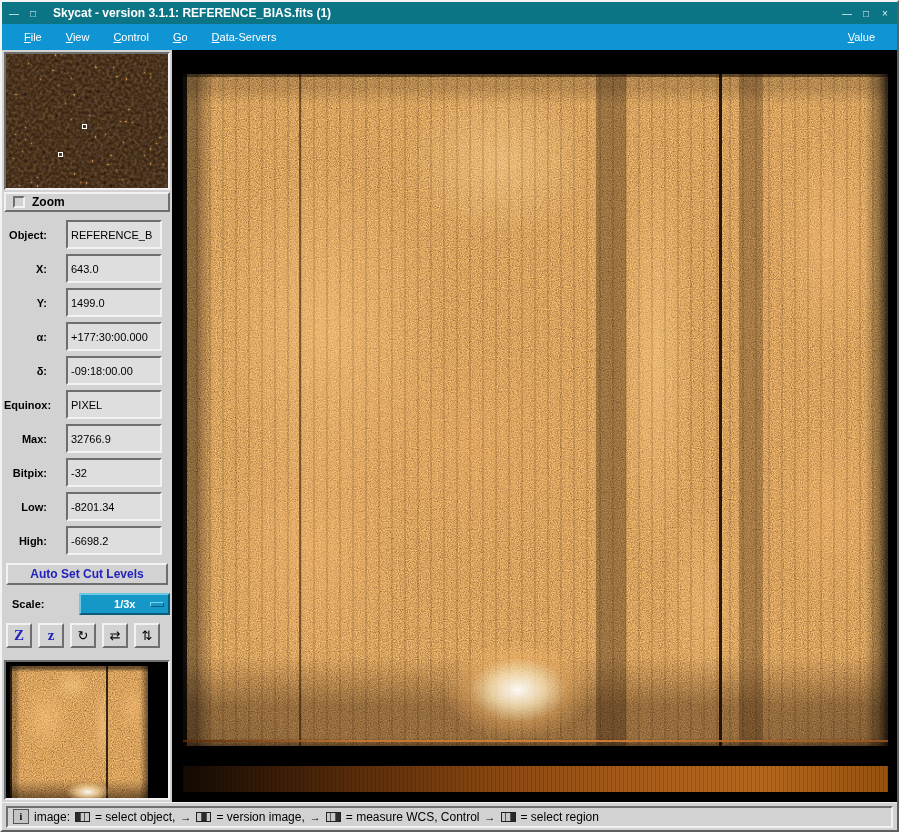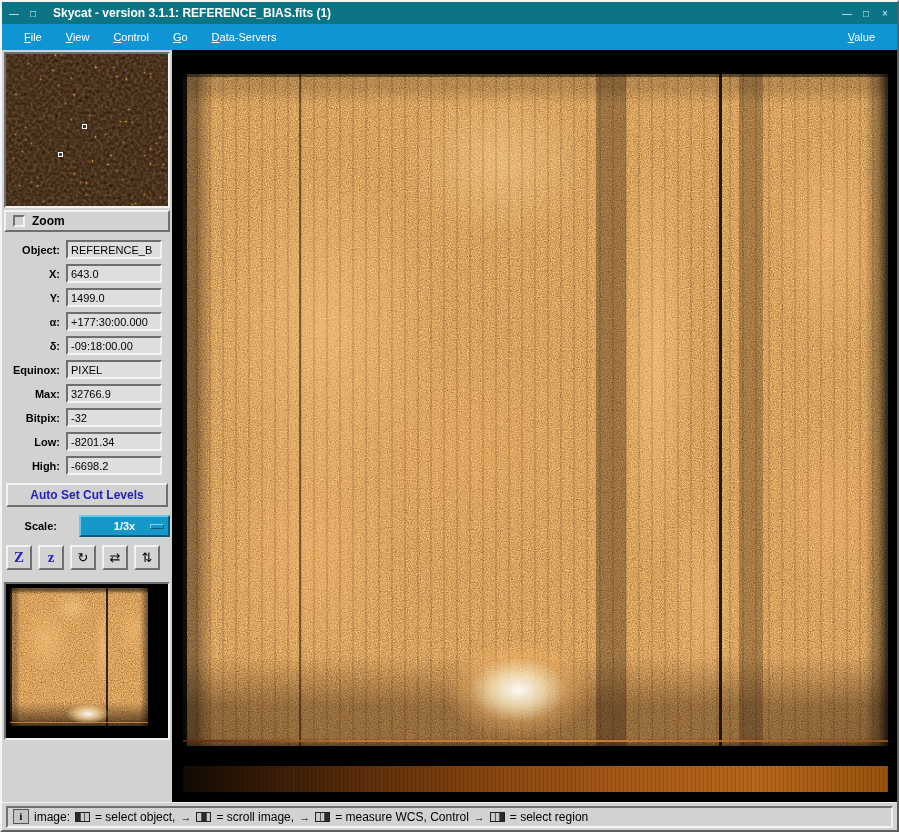--- a/index.html
+++ b/index.html
@@ -33,22 +33,22 @@
   .marker { position: absolute; width: 5px; height: 5px; border: 1px solid #fff; }
   .m1 { left: 76px; top: 70px; }
   .m2 { left: 52px; top: 98px; }
 
   .zoom-bar { margin-top: 2px; height: 22px; display: flex; align-items: center; gap: 7px; padding: 0 7px; background: #d2d2d2; }
   .checkbox { width: 12px; height: 12px; background: #d2d2d2; border: 2px solid; border-color: #6e6e6e #f2f2f2 #f2f2f2 #6e6e6e; flex: none; }
   .zoom-label { font-size: 12px; font-weight: bold; color: #000; }
 
   .info-grid { margin-top: 8px; display: flex; flex-direction: column; gap: 5px; }
   .info-row { display: flex; align-items: center; }
-  .info-label { width: 62px; text-align: right; font-size: 11px; font-weight: bold; color: #000; padding-right: 6px; white-space: nowrap; }
-  .entry { width: 96px; height: 19px; font-size: 11px; font-family: "Liberation Sans", sans-serif; color: #000;
+  .info-label { width: 62px; text-align: right; font-size: 11px; font-weight: bold; color: #000; padding-right: 19px; white-space: nowrap; }
+  .entry { width: 96px; height: 29px; font-size: 11px; font-family: "Liberation Sans", sans-serif; color: #000;
            background: #dedede; border: 2px solid; border-color: #6e6e6e #f2f2f2 #f2f2f2 #6e6e6e; padding: 0 3px; outline: none; }
 
   .cut-btn { margin: 8px 2px 0; height: 24px; background: #d2d2d2; cursor: default;
              border: 2px solid; border-color: #f2f2f2 #6e6e6e #6e6e6e #f2f2f2;
              color: #2222bb; font-weight: bold; font-size: 12px; font-family: "Liberation Sans", sans-serif; }
 
   .scale-row { margin-top: 8px; display: flex; align-items: center; gap: 16px; }
   .scale-menu { position: relative; width: 96px; height: 22px; background: #1598c8; cursor: default;
                 border: 2px solid; border-color: #6cc9e4 #0c5d7c #0c5d7c #6cc9e4;
                 color: #fff; font-weight: bold; font-size: 11px; display: flex; align-items: center; justify-content: center; }
@@ -291,21 +291,21 @@
           <i></i>
         </span>
       <span class="status-text">= select object,</span>
 
       <span class="status-arrow">→</span>
       <span class="mbtn b2">
           <i></i>
           <i></i>
           <i></i>
         </span>
-      <span class="status-text">= scroll image,</span>
+      <span class="status-text">= version image,</span>
 
       <span class="status-arrow">→</span>
       <span class="mbtn b3">
           <i></i>
           <i></i>
           <i></i>
         </span>
       <span class="status-text">= measure WCS, Control</span>
 
       <span class="status-arrow">→</span>

